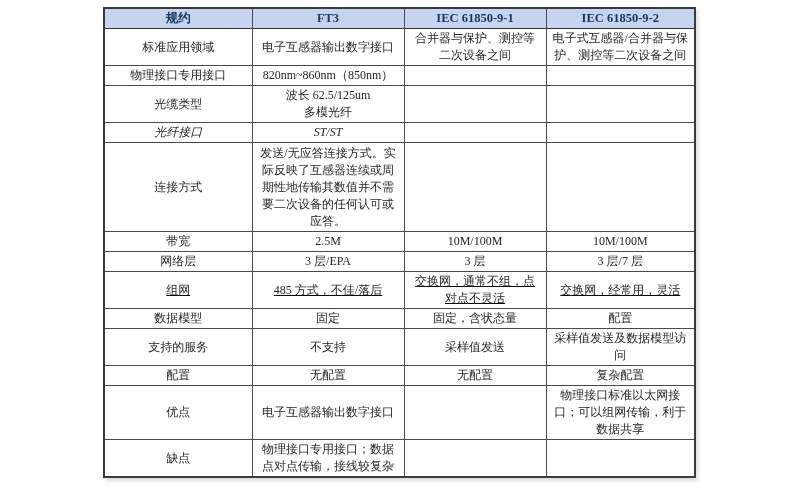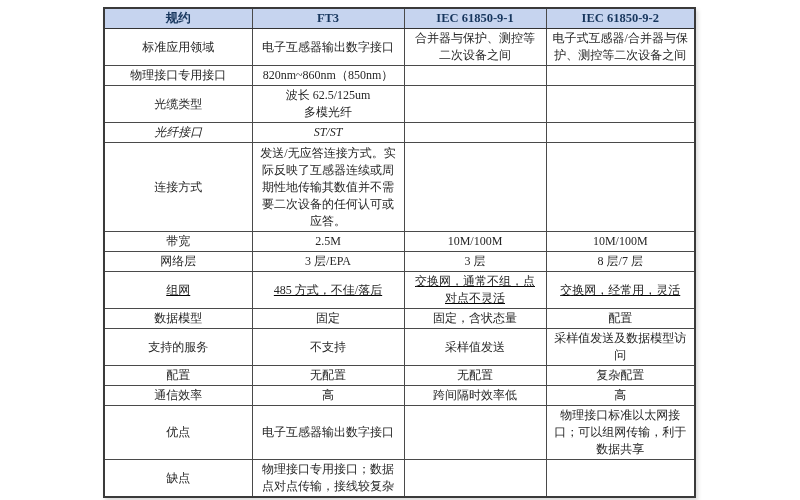--- a/index.html
+++ b/index.html
@@ -93,21 +93,21 @@
         <tr style="height: 18px;">
           <th scope="row">带宽</th>
           <td>2.5M</td>
           <td>10M/100M</td>
           <td>10M/100M</td>
         </tr>
         <tr style="height: 18px; margin-left: 31px;">
           <th scope="row">网络层</th>
           <td>3 层/EPA</td>
           <td>3 层</td>
-          <td>8 层/7 层</td>
+          <td>3 层/7 层</td>
         </tr>
         <tr style="height: 36px; text-decoration: underline;">
           <th scope="row">组网</th>
           <td>485 方式，不佳/落后</td>
           <td>交换网，通常不组，点对点不灵活</td>
           <td>交换网，经常用，灵活</td>
         </tr>
         <tr style="height: 18px;">
           <th scope="row">数据模型</th>
           <td>固定</td>
@@ -119,26 +119,20 @@
           <td>不支持</td>
           <td>采样值发送</td>
           <td>采样值发送及数据模型访问</td>
         </tr>
         <tr style="height: 18px;">
           <th scope="row">配置</th>
           <td>无配置</td>
           <td>无配置</td>
           <td>复杂配置</td>
         </tr>
-        <tr style="height: 18px;">
-          <th scope="row">通信效率</th>
-          <td>高</td>
-          <td>跨间隔时效率低</td>
-          <td>高</td>
-        </tr>
         <tr style="height: 53px;">
           <th scope="row">优点</th>
           <td>电子互感器输出数字接口</td>
           <td></td>
           <td>物理接口标准以太网接口；可以组网传输，利于数据共享</td>
         </tr>
         <tr style="height: 34px;">
           <th scope="row">缺点</th>
           <td>物理接口专用接口；数据点对点传输，接线较复杂</td>
           <td></td>

